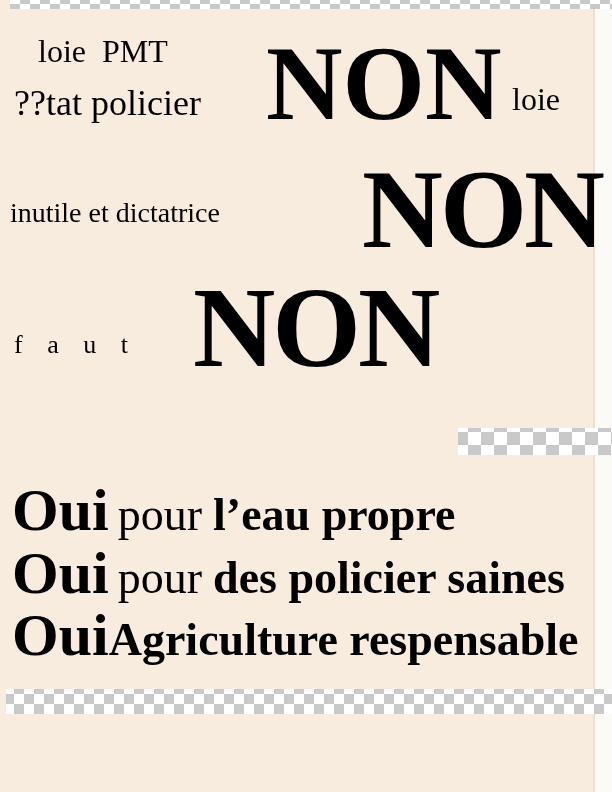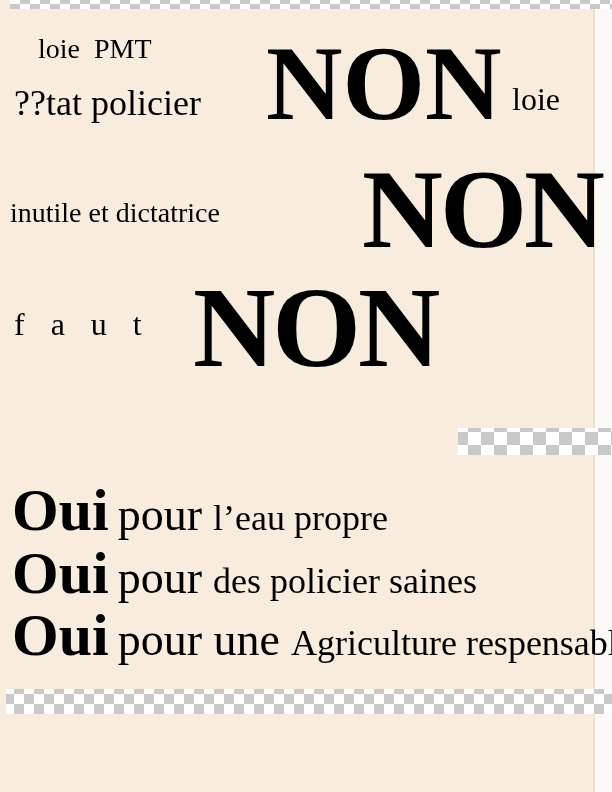--- a/index.html
+++ b/index.html
@@ -45,39 +45,39 @@
   .checker-bottom {
     left: 6px; top: 689px; width: 606px; height: 25px;
     background-size: 20px 20px; background-position: -2px -5px;
   }
 
   
   .txt { z-index: 3; line-height: 1; }
   .reg  { font-weight: 400; }
   .bold { font-weight: 400; }
 
-  .loie-pmt        { left: 38px;  top: 35px;  font-size: 28px; }
+  .loie-pmt        { left: 38px;  top: 35px;  font-size: 32px; }
   .etat-policier   { left: 14px;  top: 85px;  font-size: 36px; }
   .non-1           { left: 266px; top: 31px;  font-size: 106px; font-weight: 700; }
   .loie-right      { left: 512px; top: 83px;  font-size: 32px; }
   .inutile         { left: 10px;  top: 199px; font-size: 28px; }
   .non-2           { left: 362px; top: 153px; font-size: 112px; font-weight: 700; letter-spacing: -3px; }
-  .faut            { left: 14px;  top: 308px; font-size: 32px; letter-spacing: 9px; }
+  .faut            { left: 14px;  top: 332px; font-size: 26px; letter-spacing: 9px; }
   .non-3           { left: 193px; top: 271px; font-size: 114px; font-weight: 700; letter-spacing: -3px; }
 
   .oui-line {
     position: absolute; left: 12px; z-index: 3;
     display: flex; align-items: baseline; white-space: pre;
   }
   .oui-line-1 { top: 480px; }
   .oui-line-2 { top: 543px; }
   .oui-line-3 { top: 605px; }
   .oui-big { font-size: 60px; font-weight: 700; line-height: 1; }
   .oui-mid { font-size: 46px; font-weight: 400; line-height: 1; margin: 0 11px 0 9px; text-align: right; }
-  .oui-bold{ font-size: 36px; font-weight: 400; line-height: 1; }
+  .oui-bold{ font-size: 46px; font-weight: 700; line-height: 1; }
 </style>
 </head>
 <body style="--bg: #f8ecde; --strip: #fcfaf6; --edge: #efe0ce; --cg: #c9c9c9; --cw: #ffffff; --ink: #000000;">
 
 <div style="position:absolute; inset:0;">
 
   <div class="right-strip"></div>
   <div class="right-strip-edge"></div>
 
   <div class="checker checker-top"></div>
@@ -95,16 +95,16 @@
   <div class="abs txt bold faut">f a u t</div>
   <div class="abs txt non-3">NON</div>
 
   <div class="oui-line oui-line-1">
     <span class="oui-big">Oui</span><span class="oui-mid">pour</span><span class="oui-bold">l’eau propre</span>
   </div>
   <div class="oui-line oui-line-2">
     <span class="oui-big">Oui</span><span class="oui-mid">pour</span><span class="oui-bold">des policier saines</span>
   </div>
   <div class="oui-line oui-line-3">
-    <span class="oui-big">Oui</span><span class="oui-mid">pour une</span><span class="oui-bold">Agriculture respensable</span>
+    <span class="oui-big">Oui</span><span class="oui-bold">Agriculture respensable</span>
   </div>
 
 </div>
 
 </body></html>

